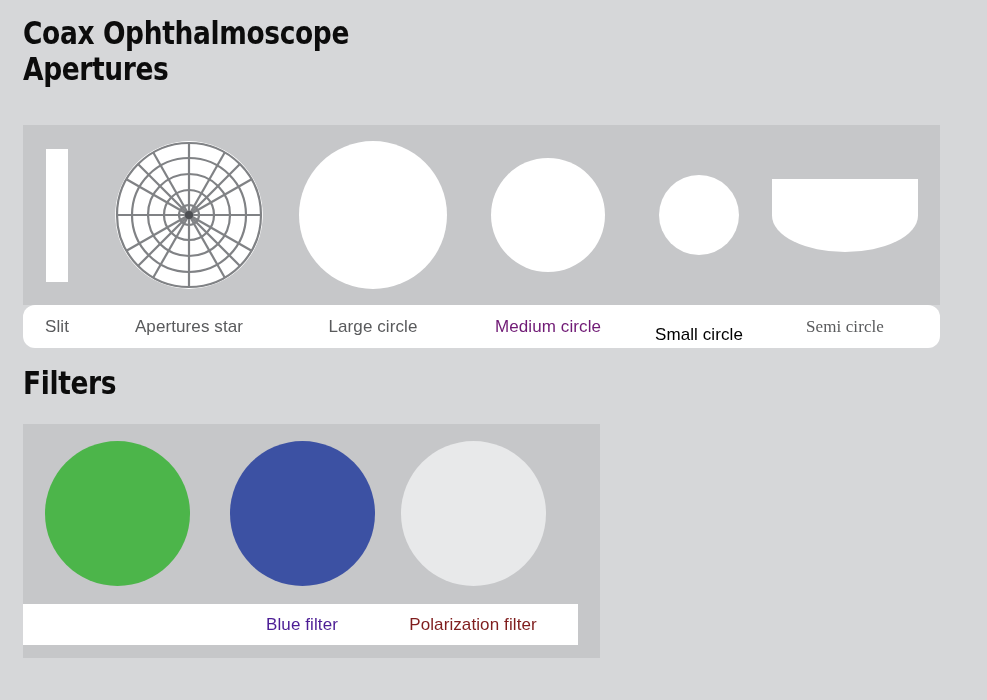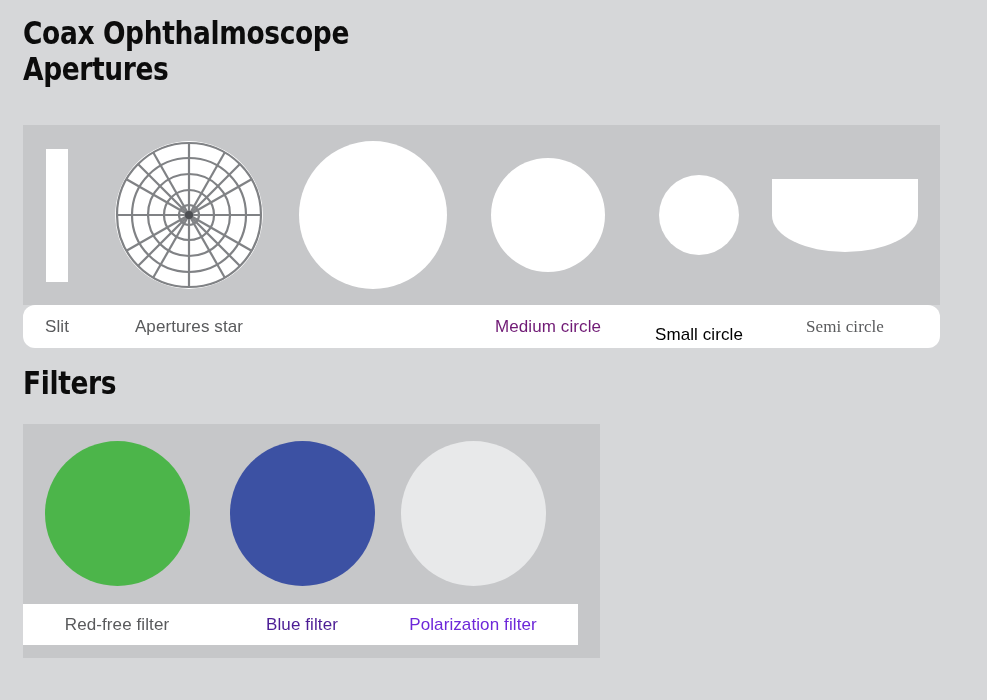--- a/index.html
+++ b/index.html
@@ -197,20 +197,21 @@
   </div>
 
   <div class="aperture-slot" id="slot-semi" style="left: 742px; width: 160px;">
     <div class="shape-semi"></div>
   </div>
 </div>
 
 <div class="label-strip" id="apertures-labels" style="background: rgb(255, 255, 255);">
   <div class="cell" id="lbl-slit" style="position: absolute; left: -46px; width: 160px; color: rgb(89, 90, 92);">Slit</div>
   <div class="cell" id="lbl-star" style="position: absolute; left: 86px; width: 160px; color: rgb(89, 90, 92);">Apertures star</div>
+  <div class="cell" id="lbl-large" style="position: absolute; left: 270px; width: 160px; color: rgb(89, 90, 92);">Large circle</div>
   <div class="cell" id="lbl-medium" style="position: absolute; left: 445px; width: 160px; color: #701a75;">Medium circle</div>
   <div class="cell" id="lbl-small" style="position: absolute; left: 596px; width: 160px; color: #000000; margin-top: 16px;">Small circle</div>
   <div class="cell" id="lbl-semi" style="position: absolute; left: 742px; width: 160px; color: rgb(89, 90, 92); font-family: Liberation Serif, serif;">Semi circle</div>
 </div>
 
 <div class="section-title" style="color: rgb(12, 12, 12);">Filters</div>
 
 <div class="panel" id="filters-panel" style="background: rgb(198, 199, 201);">
 
   <div class="filter-slot" id="slot-green" style="left: 6.5px; width: 175px;">
@@ -220,16 +221,15 @@
   <div class="filter-slot" id="slot-blue" style="left: 191.5px; width: 175px;">
     <div class="filter-disc" id="disc-blue" style="background: rgb(60, 81, 163); width: 145px; height: 145px;"></div>
   </div>
 
   <div class="filter-slot" id="slot-pol" style="left: 362.5px; width: 175px;">
     <div class="filter-disc" id="disc-pol" style="background: rgb(232, 233, 234); width: 145px; height: 145px;"></div>
   </div>
 </div>
 
 <div class="label-strip" id="filters-labels" style="background: rgb(255, 255, 255);">
-  <div class="cell" id="lbl-green" style="position: absolute; left: 6.5px; width: 175px; color: rgb(89, 90, 92);">Red-free filter</div>
   <div class="cell" id="lbl-blue" style="position: absolute; left: 191.5px; width: 175px; color: #4c1d95;">Blue filter</div>
-  <div class="cell" id="lbl-pol" style="position: absolute; left: 362.5px; width: 175px; color: #6d28d9;">Polarization filter</div>
+  <div class="cell" id="lbl-pol" style="position: absolute; left: 362.5px; width: 175px; color: #7f1d1d;">Polarization filter</div>
 </div>
 
 </body></html>

